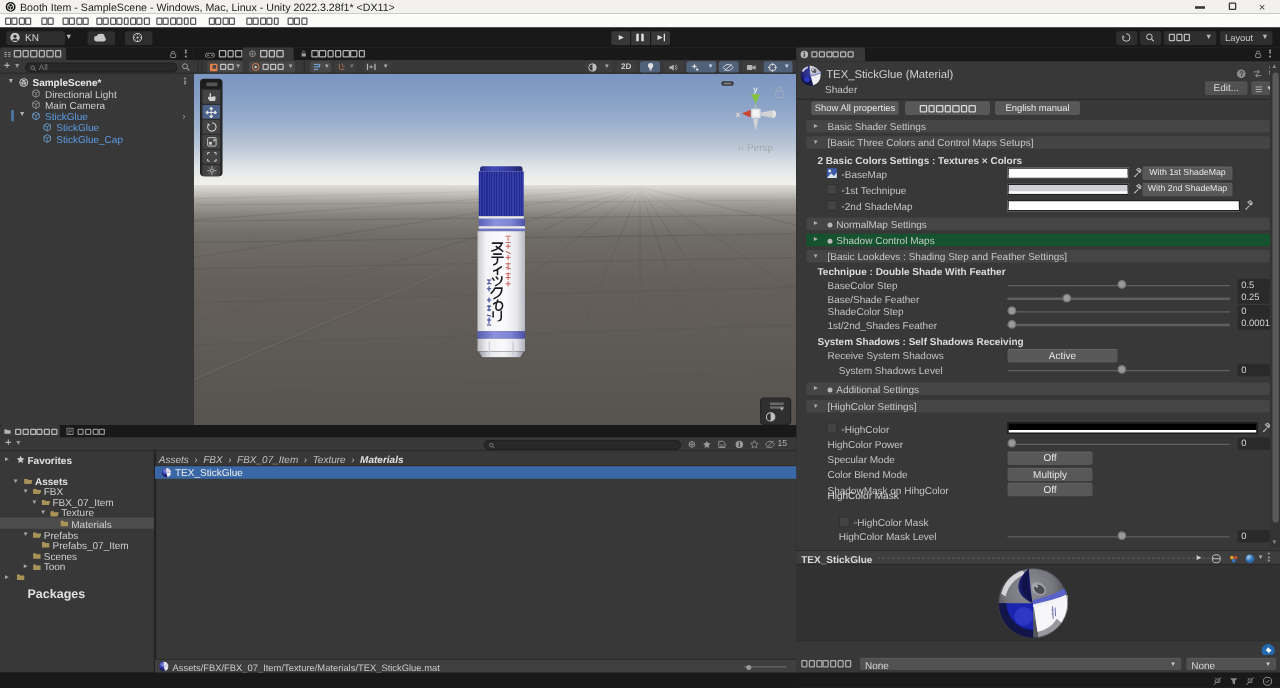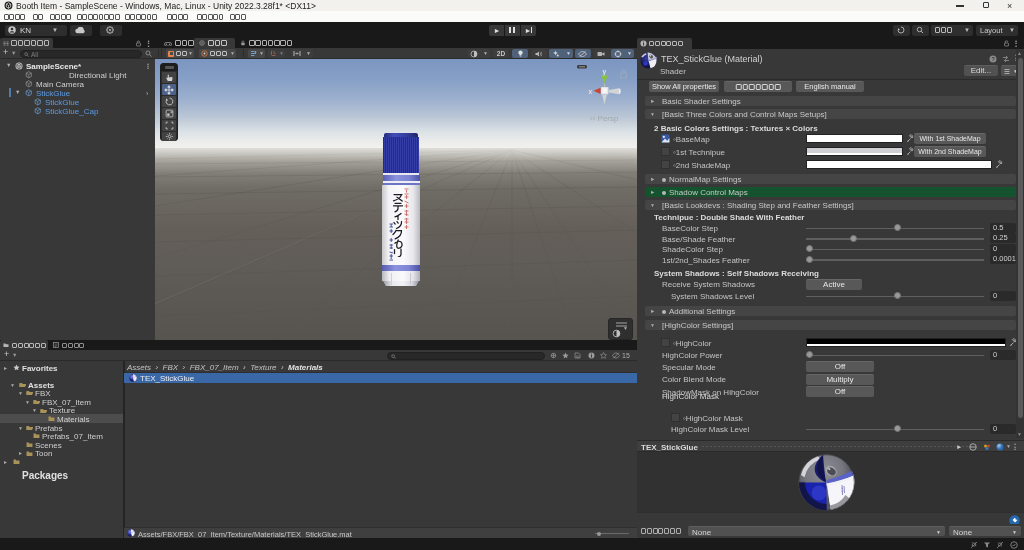--- a/index.html
+++ b/index.html
@@ -86,21 +86,21 @@
     <div class="a" style="left:230px;top:3px">
       <span class="jp" style="gap:0.6px;opacity:0.85;">
         <i style="width:4.8px;height:6px;border-color:#3a3a3a;"></i>
         <i style="width:4.8px;height:6px;border-color:#3a3a3a;"></i>
         <i style="width:4.8px;height:6px;border-color:#3a3a3a;"></i>
       </span>
     </div>
   </div>
 
 <div class="a" style="left:0;top:22px;width:1024px;height:16px;background:#191919;">
- <div class="a" style="left:5px;top:2.5px;width:62px;height:11px;background:#2e2e2e;border-radius:2px;">
+ <div class="a" style="left:5px;top:2.5px;width:47px;height:11px;background:#2e2e2e;border-radius:2px;">
    <svg class="a" style="left:3px;top:1.5px" width="8" height="8" viewBox="0 0 16 16">
         <circle cx="8" cy="8" r="7.5" fill="#c8c8c8"></circle>
         <circle cx="8" cy="6" r="2.6" fill="#2e2e2e"></circle>
         <path d="M3 13a5.5 5.5 0 0 1 10 0z" fill="#2e2e2e"></path>
       </svg>
    <span class="a tx" style="left:15px;top:1px;font-size:8px;color:#d5d5d5">KN</span>
    <span class="a" style="left:47px;top:0px;color:#b8b8b8;font-size:6px;line-height:11px">▼</span>
  </div>
  <div class="a" style="left:70px;top:2.5px;width:22px;height:11px;background:#2e2e2e;border-radius:2px;">
    <svg class="a" style="left:5px;top:2px" width="11" height="7" viewBox="0 0 20 12">
@@ -200,21 +200,21 @@
       <path d="M3.5 5.4L8 8l4.5-2.6M8 8v5.2" stroke="#383838" stroke-width="1.1" fill="none"></path>
     </svg>
     <span class="a" style="left:26px;top:0.5px;color:#e8e8e8;font-size:8px;font-weight:bold;">SampleScene*</span>
     <span class="a" style="left:147px;top:1.5px;color:#969696;font-size:6px;line-height:2.3px">•<br>•<br>•</span>
   </div>
 <div class="row" style="left:0;top:70px;width:155px;">
     <svg class="a" style="left:25px;top:1px" width="7.5" height="7.5" viewBox="0 0 16 16">
       <path d="M8 1.5l5.5 3v7L8 14.5l-5.5-3v-7z" fill="none" stroke="#9f9f9f" stroke-width="1.4"></path>
       <path d="M2.5 4.5L8 7.5l5.5-3M8 7.5V14.5" fill="none" stroke="#9f9f9f" stroke-width="1.2"></path>
     </svg>
-    <span class="a" style="left:36px;top:0.5px;color:#cfcfcf;font-size:8px;margin-left:33px;">Directional Light</span>
+    <span class="a" style="left:36px;top:0.5px;color:#cfcfcf;font-size:8px;">Directional Light</span>
   </div>
 <div class="row" style="left:0;top:79px;width:155px;">
     <svg class="a" style="left:25px;top:1px" width="7.5" height="7.5" viewBox="0 0 16 16">
       <path d="M8 1.5l5.5 3v7L8 14.5l-5.5-3v-7z" fill="none" stroke="#9f9f9f" stroke-width="1.4"></path>
       <path d="M2.5 4.5L8 7.5l5.5-3M8 7.5V14.5" fill="none" stroke="#9f9f9f" stroke-width="1.2"></path>
     </svg>
     <span class="a" style="left:36px;top:0.5px;color:#cfcfcf;font-size:8px;">Main Camera</span>
   </div>
 <div class="row" style="left:0;top:88px;width:155px;">
     <span class="a" style="left:9px;top:0;width:2px;height:9px;background:#4f7cac"></span>
@@ -676,21 +676,21 @@
 <span class="a" style="left:662px;top:245px;color:#c5c5c5;font-size:8px;font-weight:normal;white-space:nowrap">ShadeColor Step</span>
 <div class="a" style="left:806px;top:248.5px;width:178px;height:1.5px;background:#5f5f5f;"></div>
 <div class="a" style="left:806px;top:245px;width:7px;height:7px;border-radius:4px;background:#999;border:1px solid #747474"></div>
 <div class="a" style="left:990px;top:243.5px;width:26px;height:10px;background:#2a2a2a;border-radius:2px;color:#d2d2d2;font-size:7.5px;line-height:10px;padding-left:3px;">0</div>
 <span class="a" style="left:662px;top:255.5px;color:#c5c5c5;font-size:8px;font-weight:normal;white-space:nowrap">1st/2nd_Shades Feather</span>
 <div class="a" style="left:806px;top:259.0px;width:178px;height:1.5px;background:#5f5f5f;"></div>
 <div class="a" style="left:806px;top:255.5px;width:7px;height:7px;border-radius:4px;background:#999;border:1px solid #747474"></div>
 <div class="a" style="left:990px;top:254.0px;width:26px;height:10px;background:#2a2a2a;border-radius:2px;color:#d2d2d2;font-size:7.5px;line-height:10px;padding-left:3px;">0.0001</div>
 <span class="a" style="left:654px;top:269px;color:#dcdcdc;font-size:8px;font-weight:bold;white-space:nowrap">System Shadows : Self Shadows Receiving</span>
 <span class="a" style="left:662px;top:280px;color:#c5c5c5;font-size:8px;font-weight:normal;white-space:nowrap">Receive System Shadows</span>
-<div class="a" style="left:806px;top:278.5px;width:56px;height:11px;background:#585858;border-radius:2px;border-top:1px solid #666;color:#e8e8e8;font-size:8px;text-align:center;line-height:10px;">Active</div>
+<div class="a" style="left:806px;top:278.5px;width:88px;height:11px;background:#585858;border-radius:2px;border-top:1px solid #666;color:#e8e8e8;font-size:8px;text-align:center;line-height:10px;">Active</div>
 <span class="a" style="left:671px;top:292px;color:#c5c5c5;font-size:8px;font-weight:normal;white-space:nowrap">System Shadows Level</span>
 <div class="a" style="left:806px;top:295.5px;width:178px;height:1.5px;background:#5f5f5f;"></div>
 <div class="a" style="left:894px;top:292px;width:7px;height:7px;border-radius:4px;background:#999;border:1px solid #747474"></div>
 <div class="a" style="left:990px;top:290.5px;width:26px;height:10px;background:#2a2a2a;border-radius:2px;color:#d2d2d2;font-size:7.5px;line-height:10px;padding-left:3px;">0</div>
 <div class="a" style="left:645px;top:306px;width:371px;height:10px;background:#454545;border-radius:2px;">
     <span class="a" style="left:5px;top:0;color:#aaa;font-size:5.5px;line-height:10px">►</span>
     <span class="a" style="left:17px;top:1px;color:#c8c8c8;font-size:8px;font-weight:normal"><span style="display:inline-block;width:4px;height:4px;border-radius:2px;background:#b8b8b8;margin-right:3px;vertical-align:0.5px"></span>Additional Settings</span>
   </div>
 <div class="a" style="left:645px;top:320px;width:371px;height:10px;background:#454545;border-radius:2px;">
     <span class="a" style="left:5px;top:0;color:#aaa;font-size:5px;line-height:10px">▼</span>

